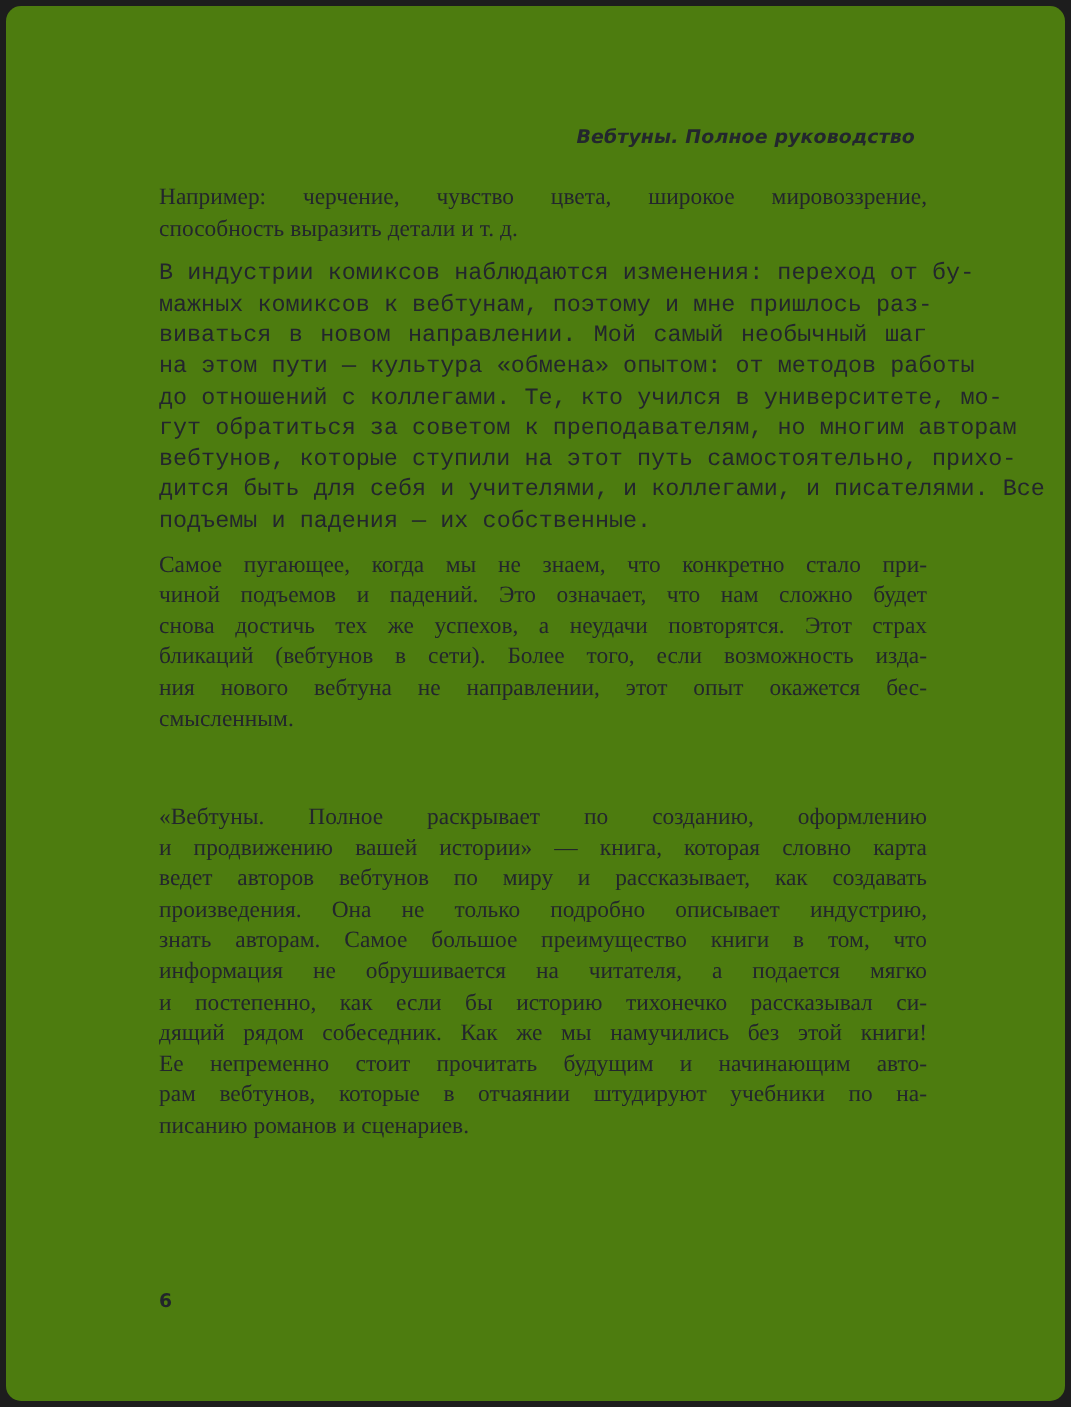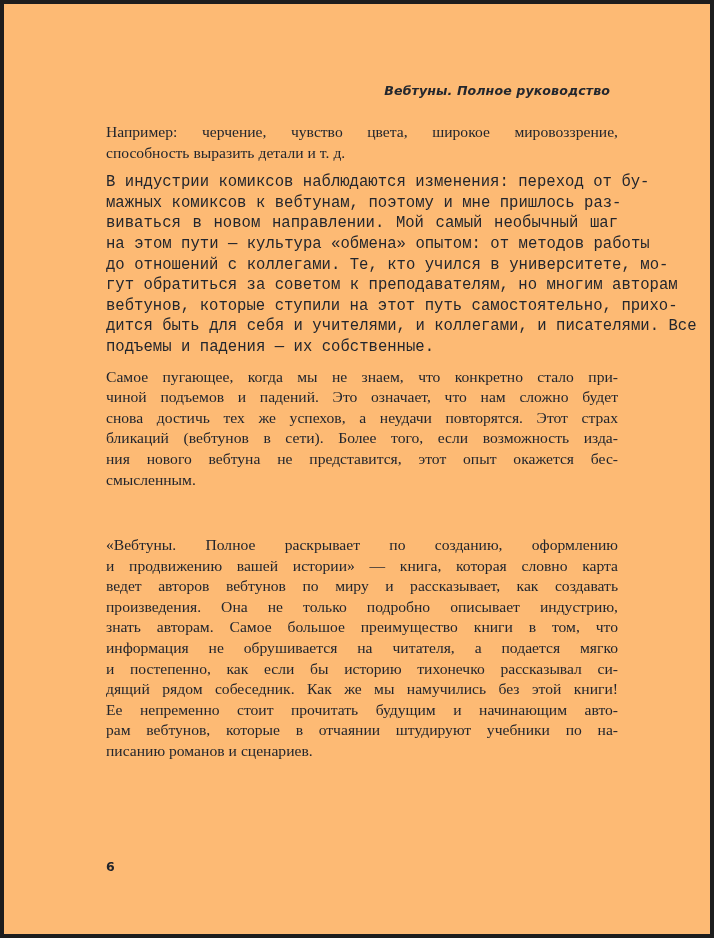--- a/index.html
+++ b/index.html
@@ -97,21 +97,21 @@
     font-family: "DejaVu Sans", "Liberation Sans", sans-serif;
     font-weight: bold;
     font-size: 12.5px;
     color: #22252c;
   }
 </style>
 </head>
 <body>
 
 <div class="page-frame" style="background: rgb(29, 29, 29);">
-  <div class="page" style="background: #fdba74;">
+  <div class="page" style="background: #4d7c0f; border-radius: 10px;">
 
     <div class="running-header">Вебтуны. Полное руководство</div>
 
     <div class="text-body">
         <p class="para" style="color: rgb(35, 38, 45);">
           <span class="ln">Например: черчение, чувство цвета, широкое мировоззрение,</span>
           <span class="ln last">способность выразить детали и т. д.</span>
         </p>
         <p class="para" style="color: rgb(35, 38, 45); font-family: Liberation Mono, monospace;">
           <span class="ln">В индустрии комиксов наблюдаются изменения: переход от бу-</span>
@@ -122,21 +122,21 @@
           <span class="ln">гут обратиться за советом к преподавателям, но многим авторам</span>
           <span class="ln">вебтунов, которые ступили на этот путь самостоятельно, прихо-</span>
           <span class="ln">дится быть для себя и учителями, и коллегами, и писателями. Все</span>
           <span class="ln last">подъемы и падения — их собственные.</span>
         </p>
         <p class="para" style="color: rgb(35, 38, 45);">
           <span class="ln">Самое пугающее, когда мы не знаем, что конкретно стало при-</span>
           <span class="ln">чиной подъемов и падений. Это означает, что нам сложно будет</span>
           <span class="ln">снова достичь тех же успехов, а неудачи повторятся. Этот страх</span>
           <span class="ln">бликаций (вебтунов в сети). Более того, если возможность изда-</span>
-          <span class="ln">ния нового вебтуна не представится, этот опыт окажется бес-</span>
+          <span class="ln">ния нового вебтуна не направлении, этот опыт окажется бес-</span>
           <span class="ln last">смысленным.</span>
         </p>
         <p class="para section-gap" style="color: rgb(35, 38, 45);">
           <span class="ln">«Вебтуны. Полное раскрывает по созданию, оформлению</span>
           <span class="ln">и продвижению вашей истории» — книга, которая словно карта</span>
           <span class="ln">ведет авторов вебтунов по миру и рассказывает, как создавать</span>
           <span class="ln">произведения. Она не только подробно описывает индустрию,</span>
           <span class="ln">знать авторам. Самое большое преимущество книги в том, что</span>
           <span class="ln">информация не обрушивается на читателя, а подается мягко</span>
           <span class="ln">и постепенно, как если бы историю тихонечко рассказывал си-</span>

